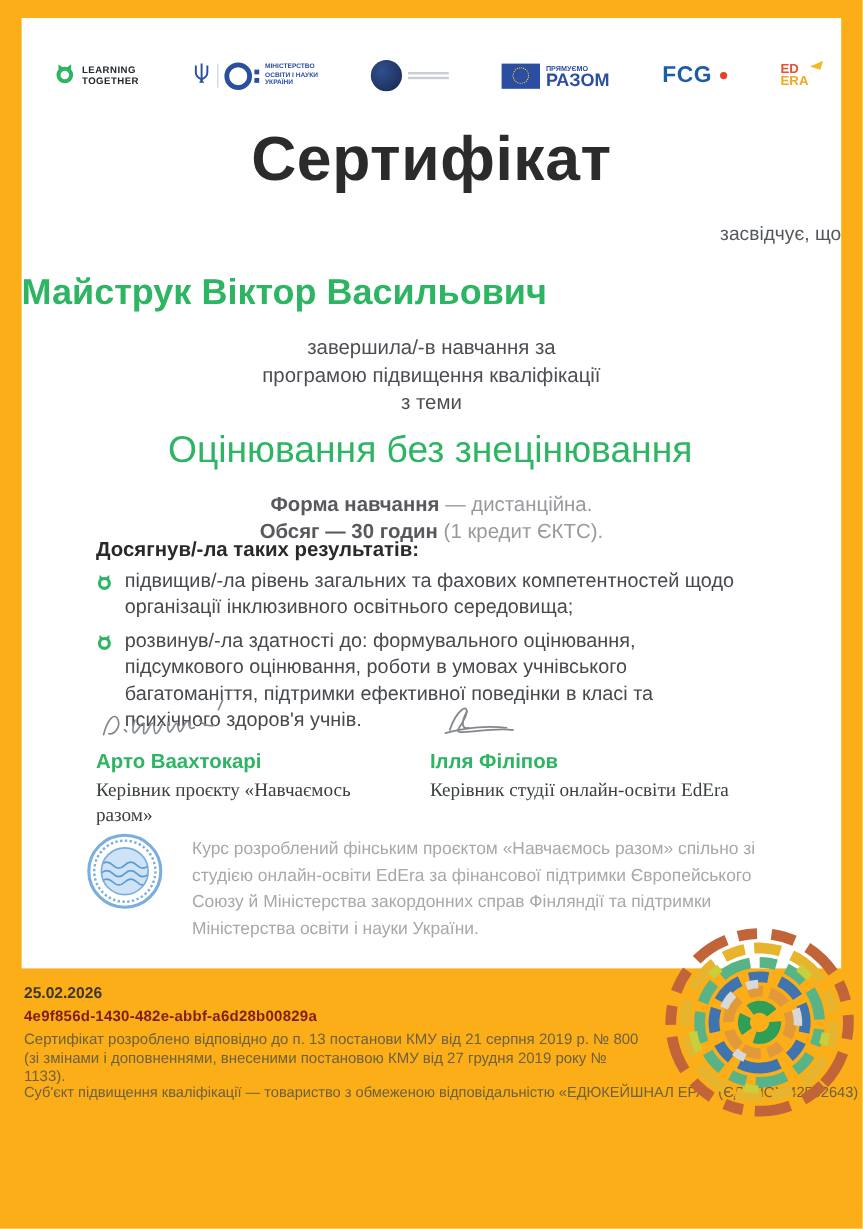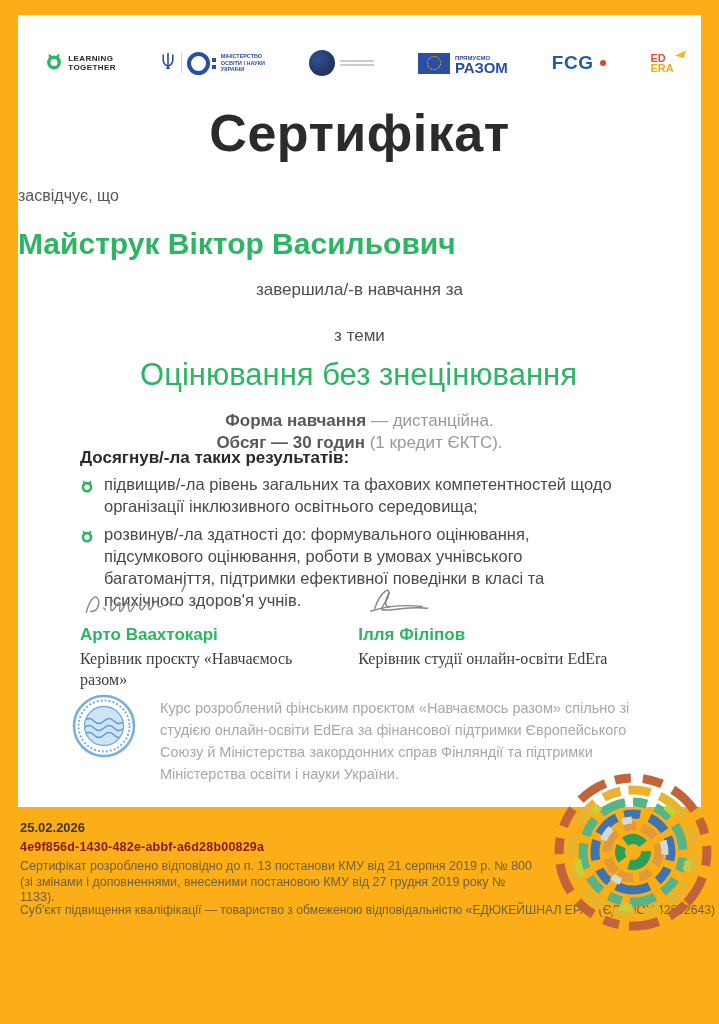--- a/index.html
+++ b/index.html
@@ -26,21 +26,21 @@
   .eu-text .t2{font-size:15px;font-weight:bold;display:block;}
   .fcg{font-size:19px;font-weight:800;color:#1e5ca8;letter-spacing:.5px;}
   .fcg-dot{display:inline-block;width:6px;height:6px;border-radius:50%;background:#e8402a;margin-left:2px;}
   .edera{position:relative;line-height:10px;}
   .edera .t1{font-size:11px;font-weight:800;color:#e94f35;display:block;}
   .edera .t2{font-size:11px;font-weight:800;color:#f3a81b;display:block;}
   .edera .wedge{position:absolute;right:-11px;top:-4px;width:0;height:0;border-left:9px solid transparent;border-bottom:8px solid #f5b91f;transform:rotate(18deg);}
 
   
   .title{position:absolute;top:88px;left:0;right:0;text-align:center;font-size:52px;font-weight:800;color:#2b2b2b;letter-spacing:.5px;}
-  .subtitle{position:absolute;top:172px;left:0;right:0;text-align:left;font-size:16px;color:#54575b;}
+  .subtitle{position:absolute;top:172px;left:0;right:0;text-align:right;font-size:16px;color:#54575b;}
   .name{position:absolute;top:212px;left:0;right:0;text-align:left;font-size:30px;font-weight:800;color:#2db563;}
   .completion{position:absolute;top:263px;left:0;right:0;text-align:center;font-size:17px;line-height:23px;color:#4b4e53;}
   .course{position:absolute;top:342px;left:0;right:2px;text-align:center;font-size:31px;font-weight:400;color:#2db563;}
   .detail1{position:absolute;top:396px;left:0;right:0;text-align:center;font-size:17px;color:#97999d;}
   .detail2{position:absolute;top:418px;left:0;right:0;text-align:center;font-size:17px;color:#97999d;}
   .detail1 b,.detail2 b{color:#57595d;}
   .results-h{position:absolute;top:433px;left:62px;font-size:17px;font-weight:bold;color:#28292b;}
   .bullets{position:absolute;top:458px;left:62px;width:532px;}
   .bullet{display:flex;gap:10px;margin-bottom:6px;font-size:16.5px;line-height:22px;color:#46494d;}
   .bullet .bicon{flex:0 0 14px;padding-top:3px;}
@@ -143,21 +143,21 @@
         <span class="wedge"></span>
       </div>
     </div>
 
     <div class="title">Сертифікат</div>
     <div class="subtitle">засвідчує, що</div>
     <div class="name">Майструк Віктор Васильович</div>
 
     <div class="completion">
       <span>завершила/-в навчання за</span><br>
-      <br>
+      <span>програмою підвищення кваліфікації</span><br>
       <span>з теми</span>
     </div>
 
     <div class="course">Оцінювання без знецінювання</div>
 
     <div class="detail1"><b>Форма навчання</b><span> — дистанційна.</span></div>
     <div class="detail2"><b>Обсяг — 30 годин</b><span> (1 кредит ЄКТС).</span></div>
 
     <div class="results-h">Досягнув/-ла таких результатів:</div>
 

